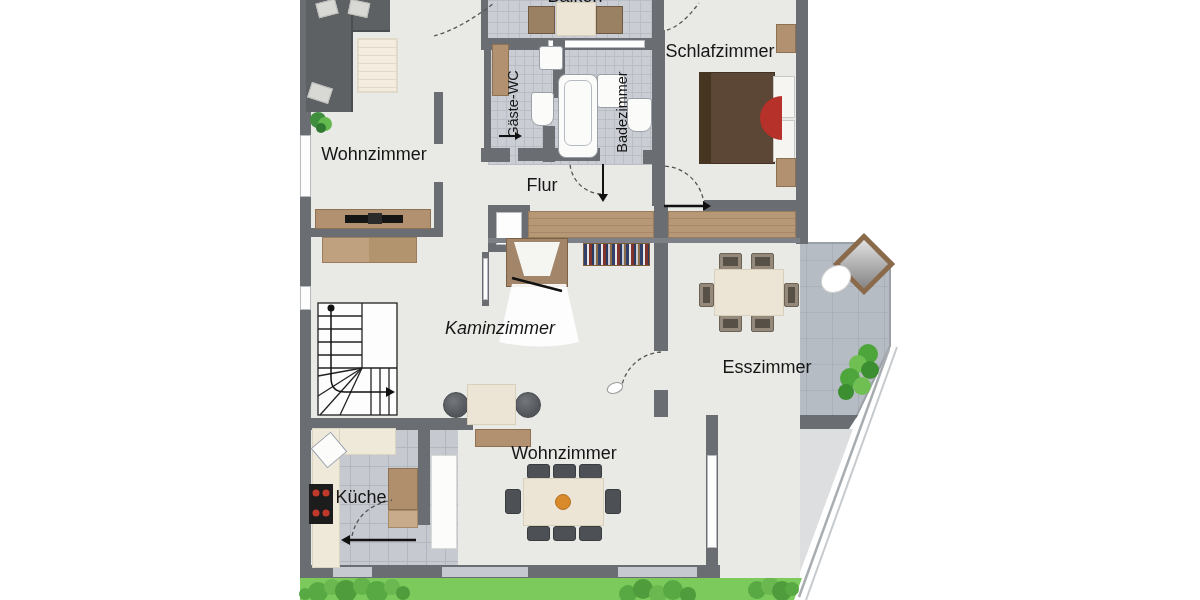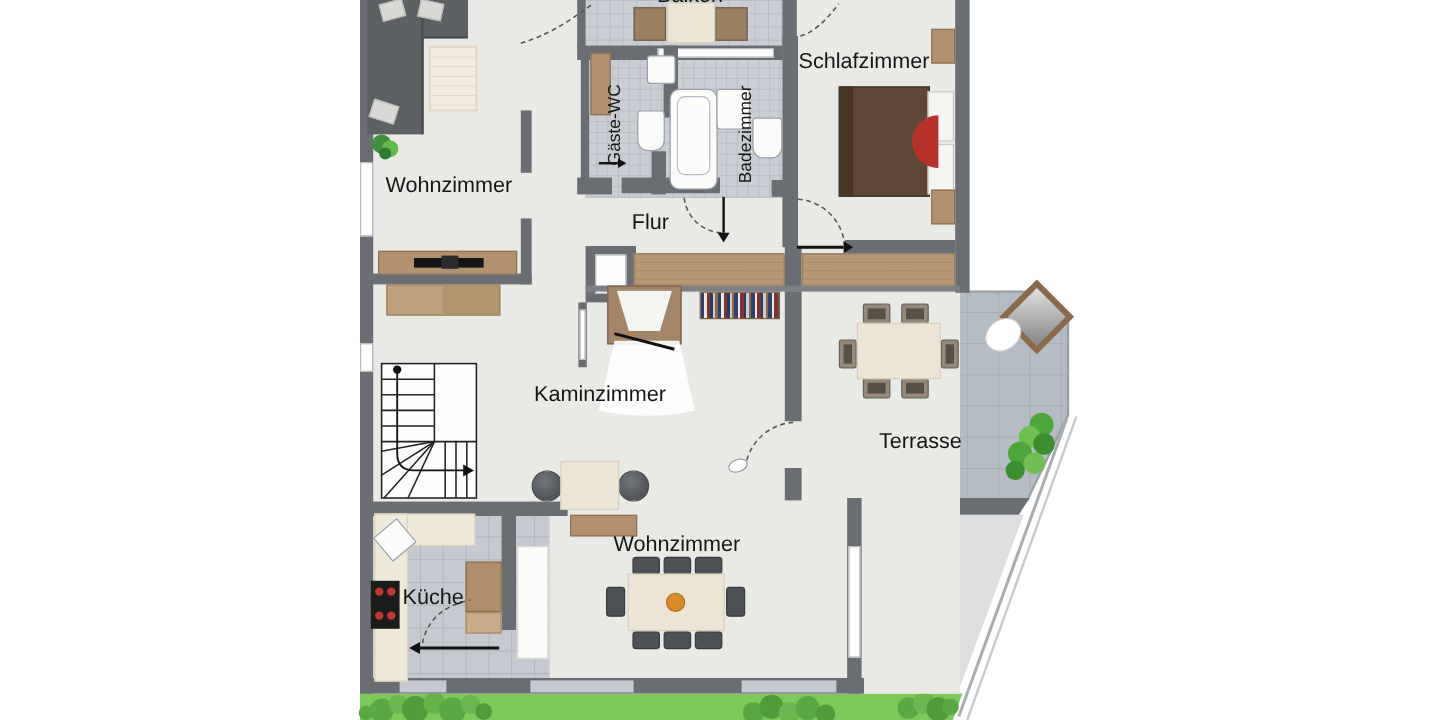--- a/index.html
+++ b/index.html
@@ -276,19 +276,19 @@
     <line x1="349" y1="540" x2="416" y2="540" stroke="#111" stroke-width="2.5"></line>
     <polygon points="350,535 350,545 341,540" fill="#111"></polygon>
     <ellipse cx="615" cy="388" rx="8" ry="5" fill="#fff" stroke="#999" stroke-width="1" transform="rotate(-20 615 388)"></ellipse>
   </svg>
 
   <div class="lbl" style="left:374px;top:154px;">Wohnzimmer</div>
   <div class="lbl vert" style="left:513px;top:104px;">Gäste-WC</div>
   <div class="lbl vert" style="left:622px;top:112px;">Badezimmer</div>
   <div class="lbl" style="left:720px;top:51px;">Schlafzimmer</div>
   <div class="lbl" style="left:542px;top:185px;">Flur</div>
-  <div class="lbl" style="left:500px;top:328px;">Kaminzimmer</div>
-  <div class="lbl" style="left:767px;top:367px;">Terrasse</div>
+  <div class="lbl" style="left:500px;top:328px;font-style:italic;">Kaminzimmer</div>
+  <div class="lbl" style="left:767px;top:367px;">Esszimmer</div>
   <div class="lbl" style="left:564px;top:453px;">Wohnzimmer</div>
   <div class="lbl" style="left:361px;top:497px;">Küche</div>
   <div class="lbl" style="left:575px;top:-4px;">Balkon</div>
 
 </div>
 
 </body></html>

